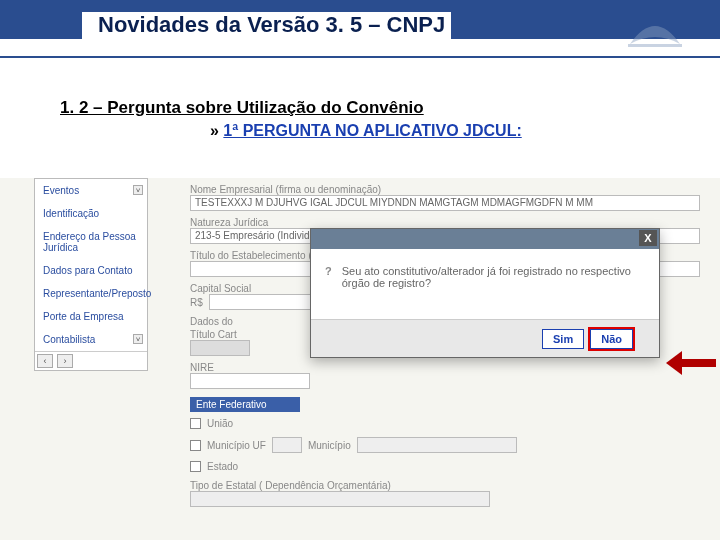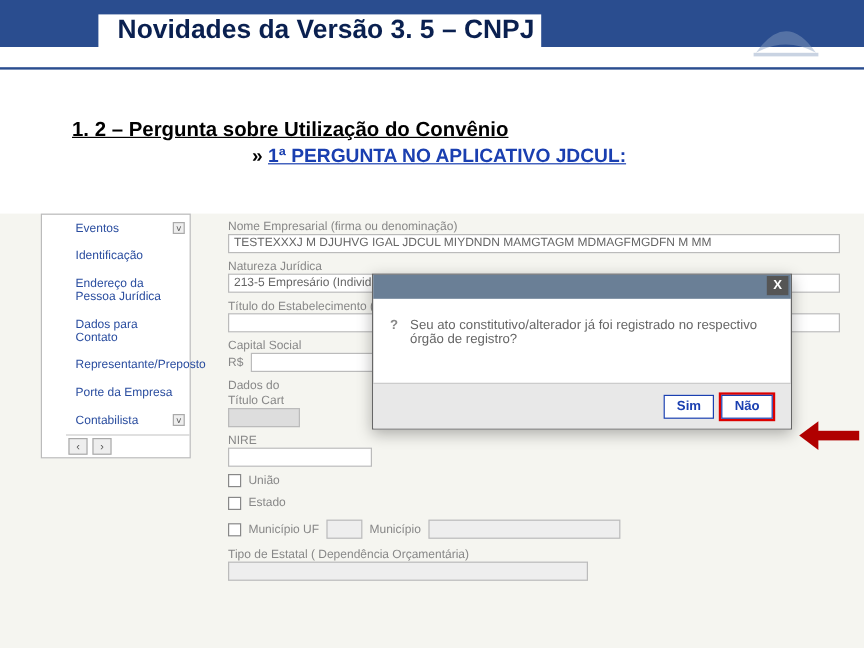--- a/index.html
+++ b/index.html
@@ -60,24 +60,23 @@
     top: 178px;
     width: 720px;
     height: 362px;
     background: #f5f5f0;
     font-size: 10px;
   }
   .sidebar {
     position: absolute;
     left: 34px;
     top: 0;
-    width: 125px;
+    width: 114px;
     background: #fff;
     border: 1px solid #bbb;
-    padding-left: 20px;
   }
   .sidebar .item {
     padding: 6px 8px;
     color: #2a4d9f;
     font-size: 10px;
     cursor: pointer;
     position: relative;
   }
   .sidebar .item .chev {
     position: absolute;
@@ -187,21 +186,21 @@
     color: #888;
     font-weight: bold;
   }
   .modal-actions {
     height: 38px;
     background: #e8e8e8;
     border-top: 1px solid #ccc;
     display: flex;
     justify-content: flex-end;
     align-items: center;
-    padding-right: 15px;
+    padding-right: 26px;
     gap: 6px;
   }
   .btn {
     border: 1px solid #1a3fb0;
     background: #fff;
     color: #1a3fb0;
     font-size: 11px;
     font-weight: bold;
     padding: 3px 10px;
     cursor: pointer;
@@ -303,36 +302,37 @@
       <div class="form-input" style="width:120px"></div>
     </div>
 
     <div class="form-label">Dados do</div>
     <div class="form-label" style="margin-top:2px">Título Cart</div>
     <div class="form-input" style="width:60px;background:#ddd"></div>
 
     <div class="form-label">NIRE</div>
     <div class="form-input" style="width:120px"></div>
 
+    <div class="fed-header">Ente Federativo</div>
 
     <div class="row" style="margin-top:6px">
       <span class="chk"></span>
       <span style="color:#888">União</span>
-    </div>
-    <div class="row" style="margin-top:8px">
-      <span class="chk"></span>
-      <span style="color:#888">Estado</span>
     </div>
     <div class="row" style="margin-top:8px">
       <span class="chk"></span>
       <span style="color:#888">Município  UF</span>
       <div class="form-input" style="width:30px;background:#eee"></div>
       <span style="color:#888">Município</span>
       <div class="form-input" style="width:160px;background:#eee"></div>
     </div>
+    <div class="row" style="margin-top:8px">
+      <span class="chk"></span>
+      <span style="color:#888">Estado</span>
+    </div>
 
     <div class="form-label" style="margin-top:8px">Tipo de Estatal ( Dependência Orçamentária)</div>
     <div class="form-input" style="width:300px;background:#eee"></div>
   </div>
 </div>
 
 <div class="modal">
   <div class="modal-bar">
     <div class="modal-close">X</div>
   </div>

